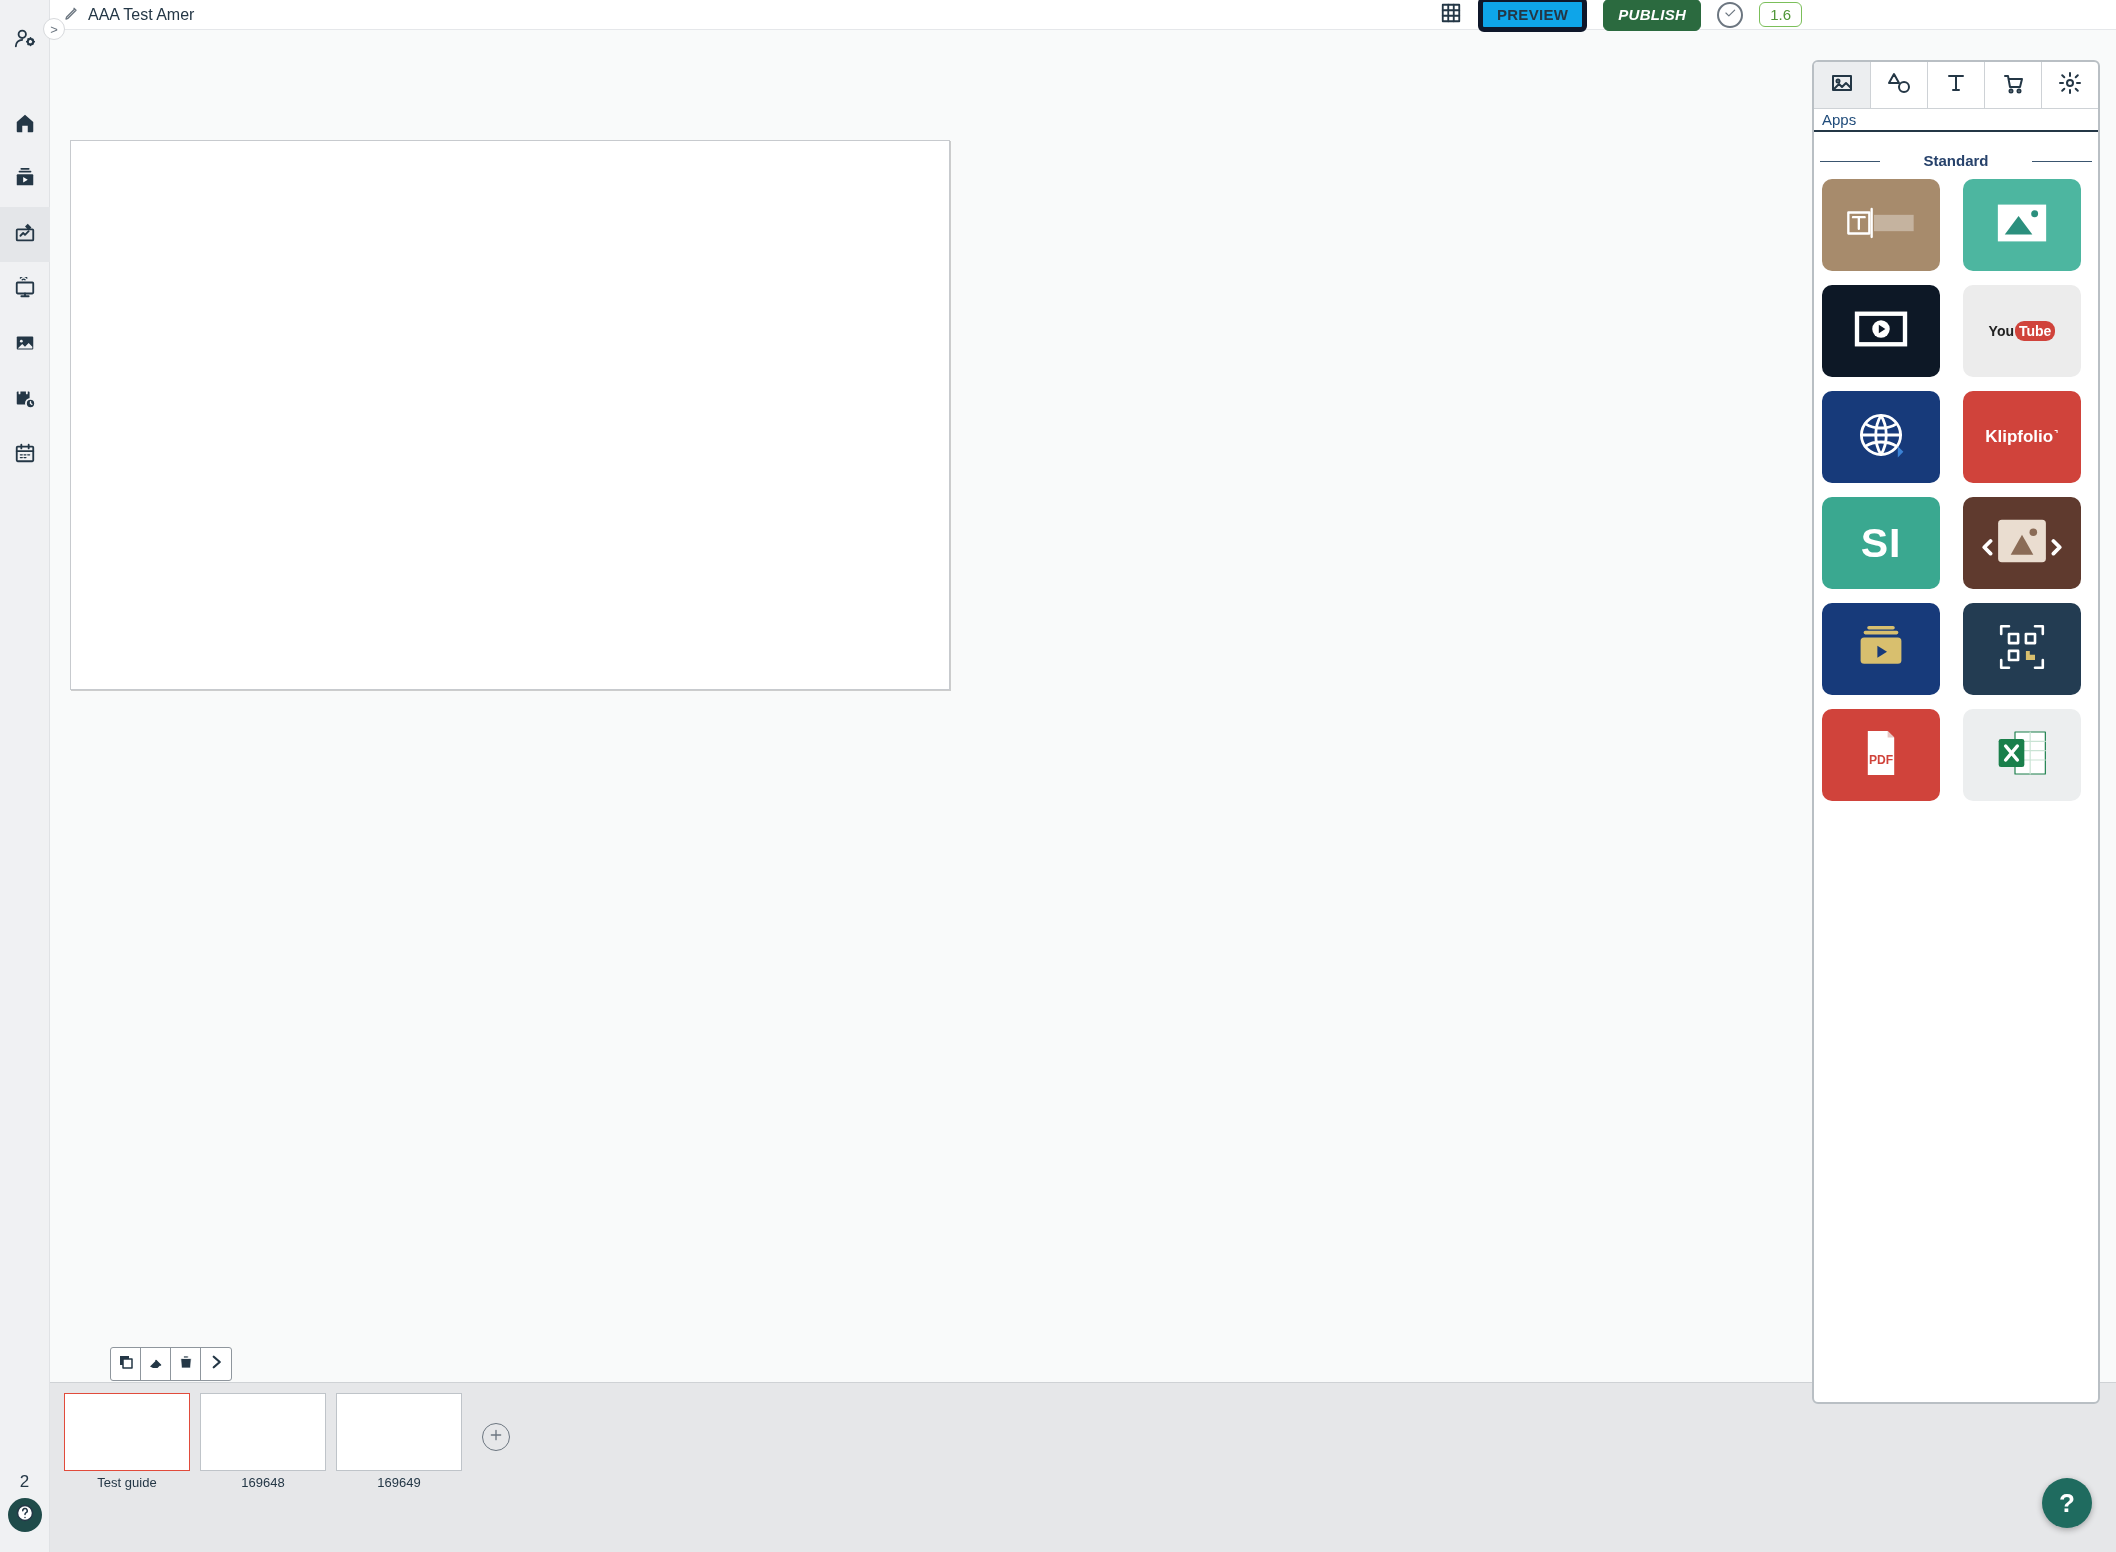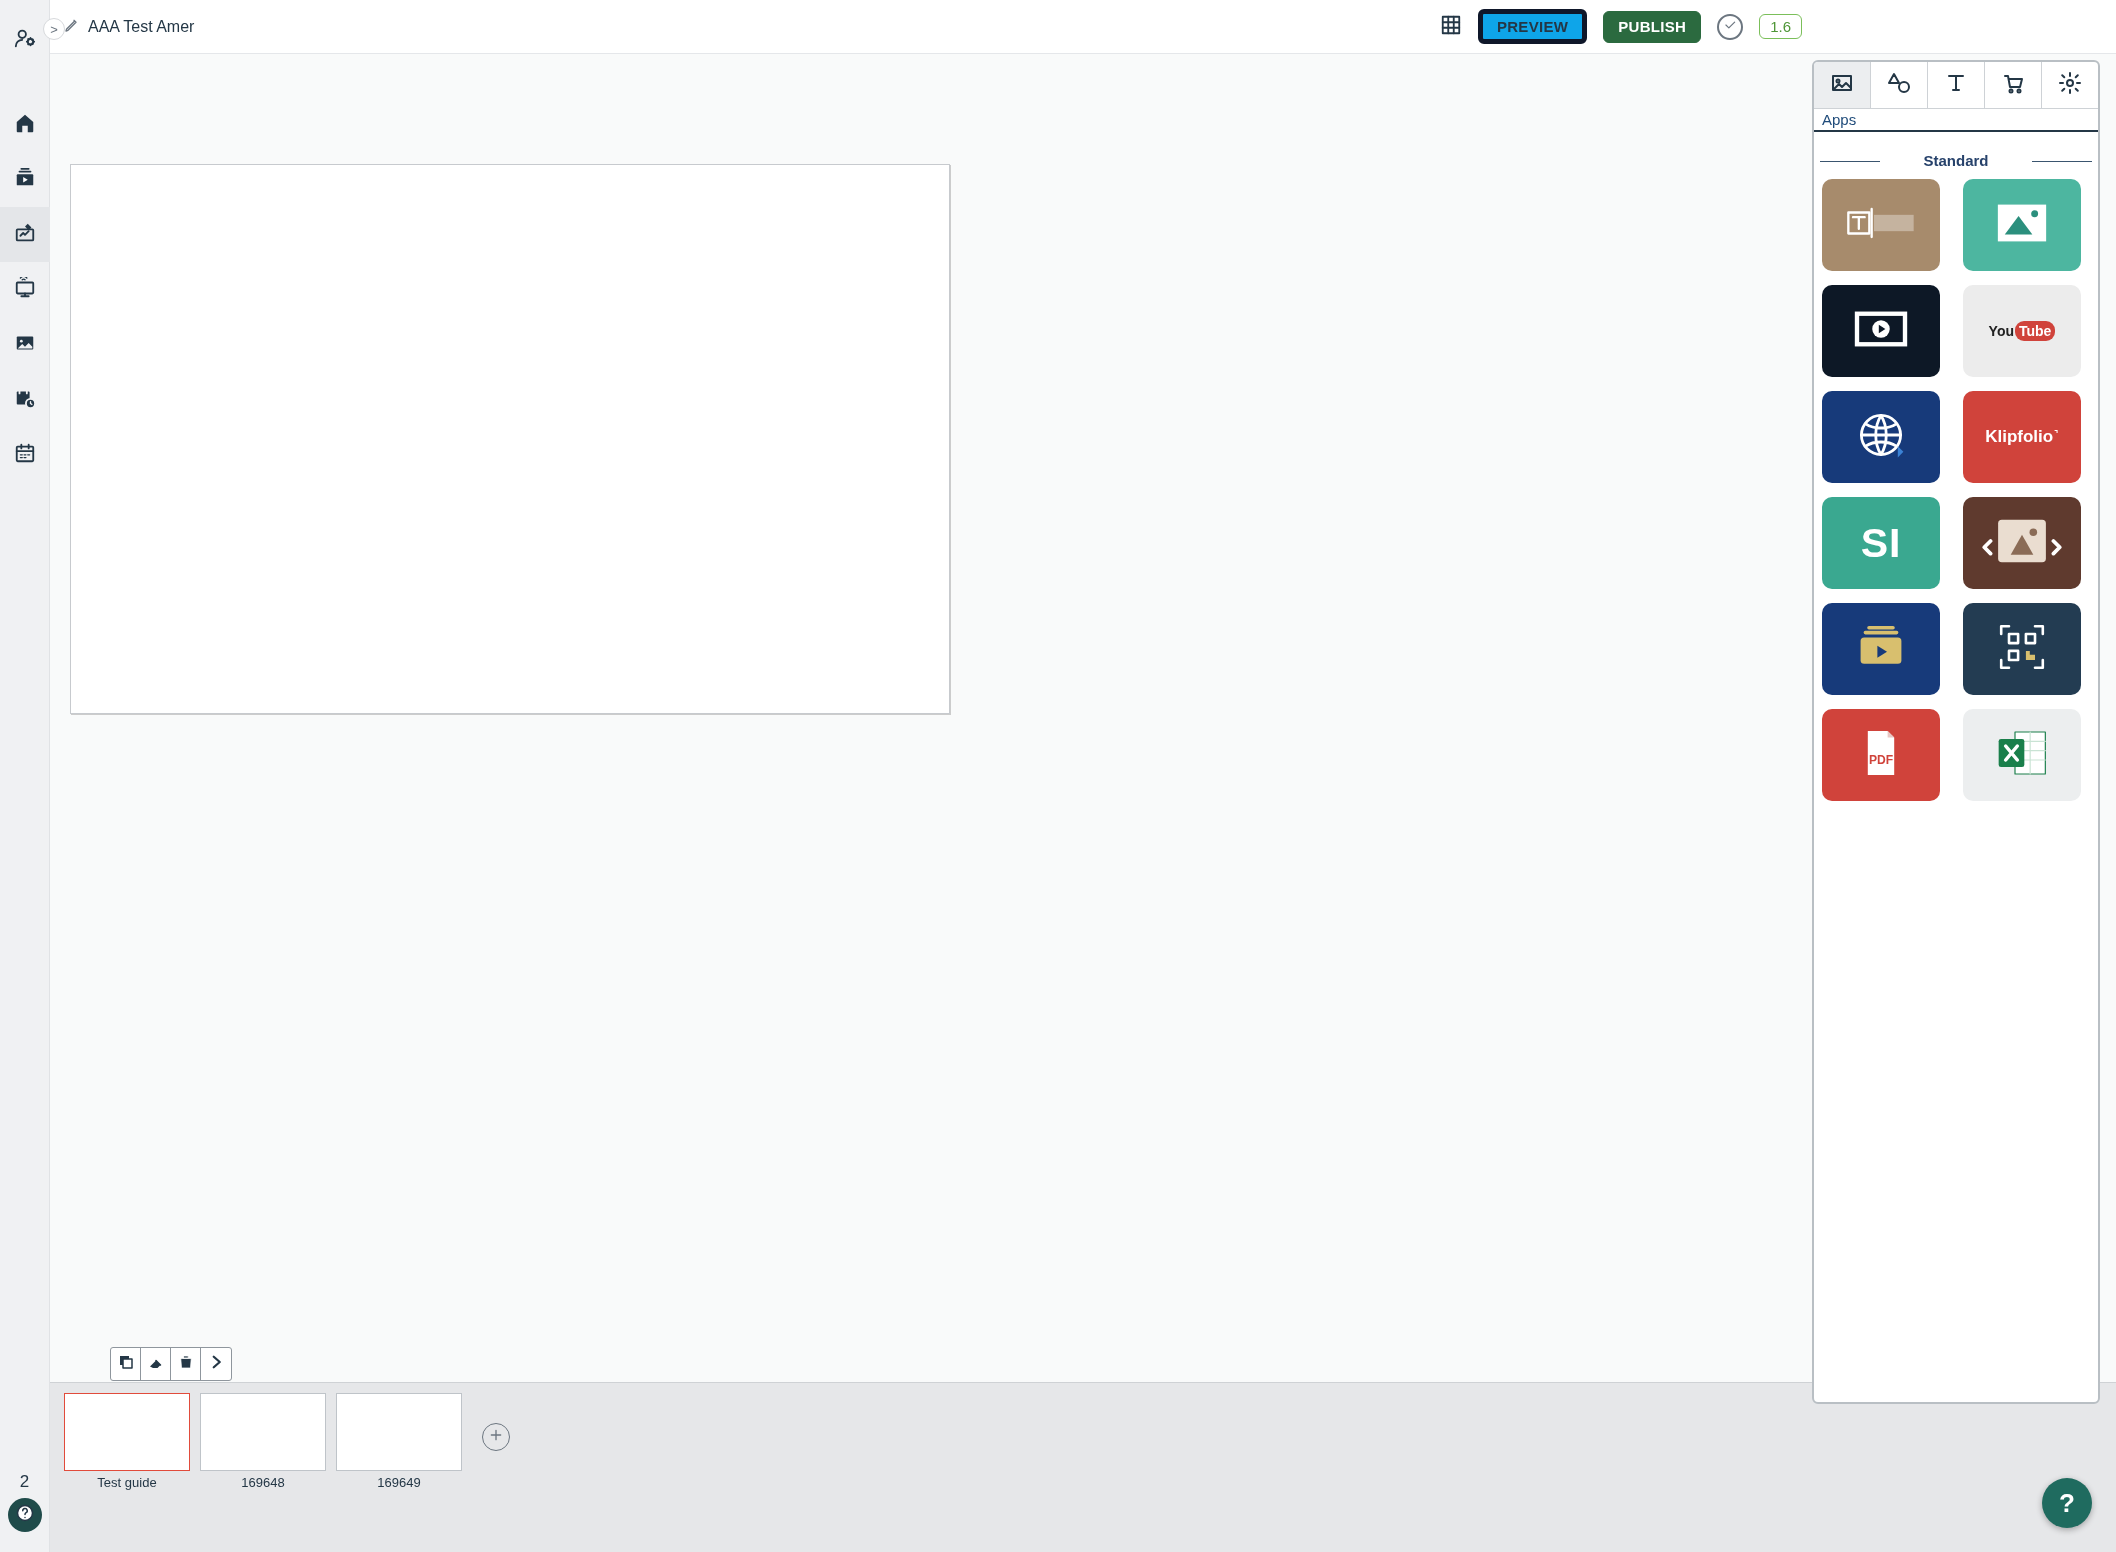--- a/index.html
+++ b/index.html
@@ -14,29 +14,29 @@
   .sidebar-spacer { flex: 1; }
   .sidebar-num { font-size: 17px; color: #243746; margin-bottom: 6px; font-weight: 500; }
   .sidebar-help { width: 34px; height: 34px; border-radius: 50%; background: #1f4b4a; display: flex; align-items: center; justify-content: center; margin-bottom: 20px; cursor: pointer; }
   .sidebar-help svg { width: 18px; height: 18px; fill: #fff; }
   .sidebar-toggle { position: absolute; top: 18px; left: 43px; width: 22px; height: 22px; border-radius: 50%; background: #fff; border: 1px solid #d7d9dc; display: flex; align-items: center; justify-content: center; font-size: 13px; color: #6c7680; cursor: pointer; z-index: 20; }
 
   
   .main { flex: 1; display: flex; flex-direction: column; background: #f9fafa; position: relative; }
   
   
-  .topbar { height: 54px; background: #fff; border-bottom: 1px solid #e5e7ea; display: flex; align-items: center; padding: 0 14px; gap: 14px; }
+  .topbar { height: 30px; background: #fff; border-bottom: 1px solid #e5e7ea; display: flex; align-items: center; padding: 0 14px; gap: 14px; }
   .topbar .title-wrap { display: flex; align-items: center; gap: 8px; flex: 1; }
   .topbar .title-wrap svg { width: 16px; height: 16px; color: #6c7680; }
   .topbar .title { font-size: 16px; color: #243746; }
   .topbar .right { display: flex; align-items: center; gap: 16px; margin-left: auto; padding-right: 300px; }
   .icon-btn { cursor: pointer; color: #243746; display: flex; align-items: center; justify-content: center; }
   .btn { display: inline-flex; align-items: center; justify-content: center; min-height: 32px; padding: 4px 14px; border-radius: 6px; font-size: 15px; cursor: pointer; font-weight: 600; letter-spacing: .3px; }
   .btn-preview { background: #0ea5e9; border: 5px solid #0f172a; color: #243746; }
-  .btn-publish { background: #2b6a3f; border: 1px solid #2b6a3f; color: #fff; }
+  .btn-publish { background: #2b6a3f; border: 1px solid #2b6a3f; color: #fff; font-style: italic; }
   .check-circle { width: 26px; height: 26px; border: 2px solid #6c7680; border-radius: 50%; display: flex; align-items: center; justify-content: center; }
   .check-circle svg { width: 14px; height: 14px; stroke: #6c7680; }
   .version { border: 1.5px solid #7bbf5a; border-radius: 6px; padding: 3px 10px; font-size: 15px; color: #4f9637; }
 
   
   .canvas-area { flex: 1; padding: 110px 20px 20px 20px; display: flex; justify-content: flex-start; align-items: flex-start; overflow: auto; }
   .canvas { width: 880px; height: 550px; background: #fff; border: 1px solid #c7cace; box-shadow: 1px 1px 0 #ccc; }
 
   
   .bottom-strip { height: 170px; background: #e6e7e9; border-top: 1px solid #cfd2d5; padding: 0 14px 6px 14px; position: relative; }

